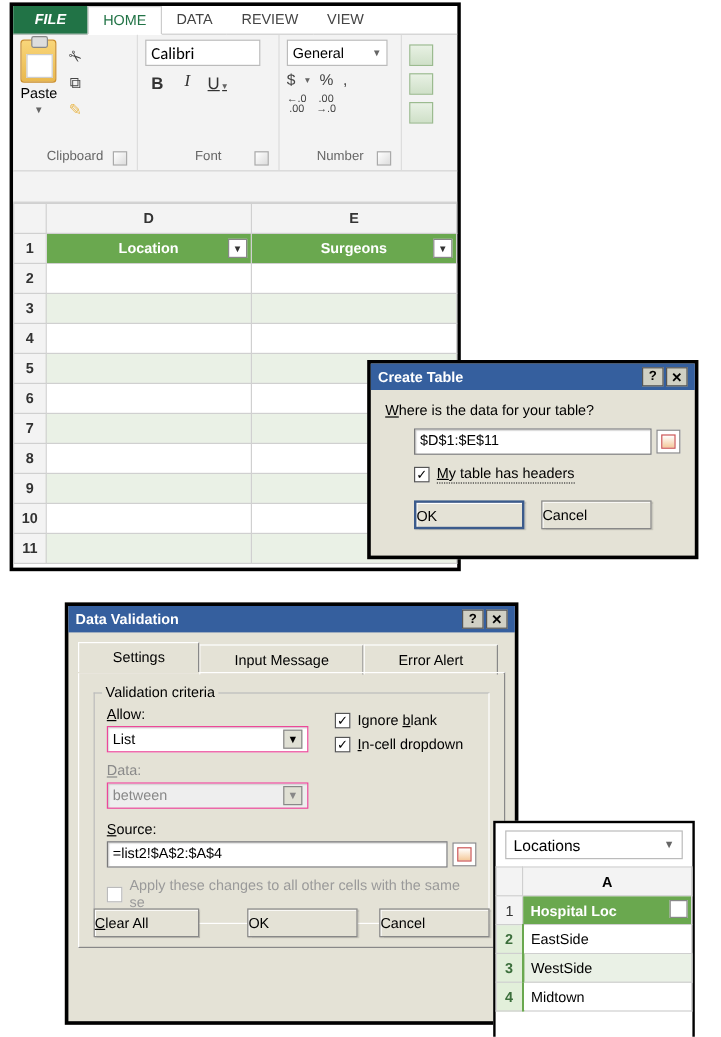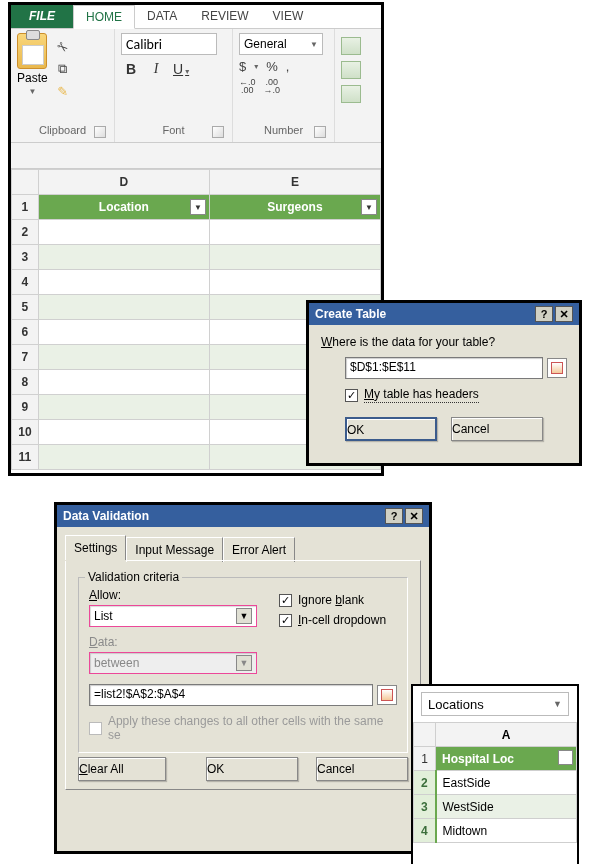--- a/index.html
+++ b/index.html
@@ -90,21 +90,21 @@
   .chk { width:13px; height:13px; border:1px solid #555; background:#fff; display:flex; align-items:center; justify-content:center; font-size:11px; }
   .chk.checked::before { content:"✓"; }
   .btn-row { display:flex; gap:14px; justify-content:center; padding-top:6px; }
   .winbtn { width:92px; height:24px; background:#e4e2d6; border:1px solid #888; box-shadow: 1px 1px 0 #fff inset, 1px 1px 1px rgba(0,0,0,.2); text-align:left; line-height:22px; font-size:12px; }
   .winbtn.def { border:2px solid #3b5b8c; }
   .hdr-und { border-bottom:1px dotted #333; padding-bottom:1px; }
 
   
   .dv-dlg { left:18px; top:502px; width:378px; height:352px; background:#e4e2d6;margin-left:36px; }
   .dv-tabs { display:flex; gap:0; margin:8px 8px 0; }
-  .dv-tab { padding:5px 8px; border:1px solid #aaa; border-bottom:none; background:#e4e2d6; font-size:12px; position:relative; }
+  .dv-tab { padding:5px 28px; border:1px solid #aaa; border-bottom:none; background:#e4e2d6; font-size:12px; position:relative; }
   .dv-tab.selected { background:#e4e2d6; z-index:2; box-shadow: 0 1px 0 #e4e2d6; border-color:#fff #888 #e4e2d6 #fff; }
   .dv-tab:not(.selected) { top:2px; border-color:#fff #888 #888 #fff; }
   .dv-page { margin:0 8px 8px; border:1px solid #aaa; border-color:#fff #888 #888 #fff; padding:10px 12px; min-height:230px; position:relative; }
   .fieldset { border:1px solid #bbb; border-color:#bbb #fff #fff #bbb; padding:10px 10px 10px; position:relative; margin-top:6px; }
   .legend { position:absolute; top:-8px; left:6px; background:#e4e2d6; padding:0 3px; font-size:12px; }
   .fld-row { display:flex; align-items:center; gap:12px; }
   .fld-col { display:flex; flex-direction:column; gap:3px; }
   .select { width:168px; height:22px; border:1px solid #ec4899; background:#fff; display:flex; align-items:center; justify-content:space-between; padding:0 4px; font-size:12px; box-shadow: inset 1px 1px 1px rgba(0,0,0,.15); }
   .select.disabled { background:#eee; color:#888; }
   .dd-btn { width:16px; height:16px; background:#e0e0d4; border:1px solid #888; display:flex; align-items:center; justify-content:center; font-size:9px; }
@@ -362,20 +362,21 @@
 
       <div class="fld-col" style="margin-top:8px;color:#8a8a8a">
         <span><span class="underline-accel">D</span><span>ata:</span></span>
         <div class="select disabled">
           <span>between</span>
           <div class="dd-btn">▼</div>
         </div>
       </div>
 
       <div class="fld-col" style="margin-top:10px">
+        <span><span class="underline-accel">S</span><span>ource:</span></span>
         <div class="ct-row-input" style="margin:0">
           <div class="ct-inp" style="flex:1">=list2!$A$2:$A$4</div>
           <div class="range-pick">
               <div class="rg"></div>
             </div>
         </div>
       </div>
 
       <div class="apply-row">
         <div class="chk" style="border-color:#bbb"></div>

